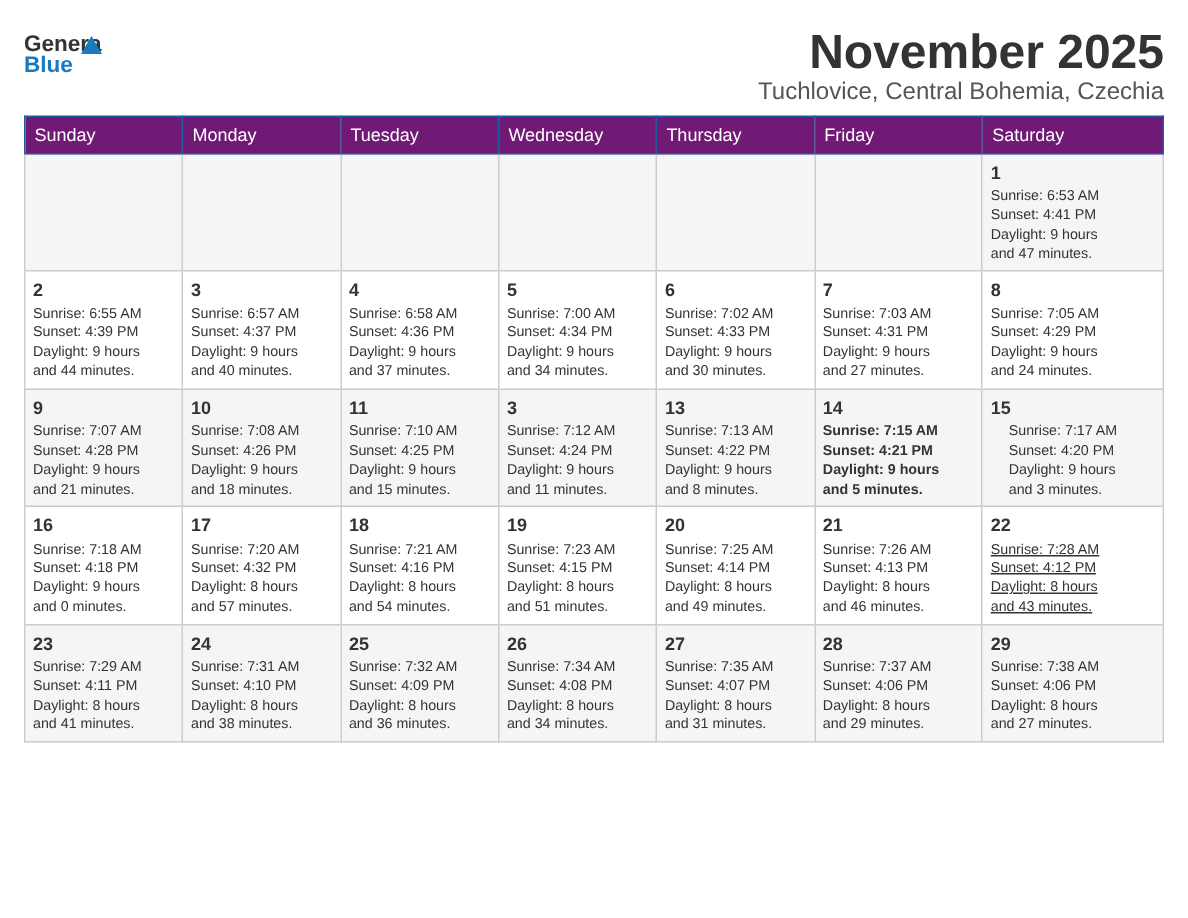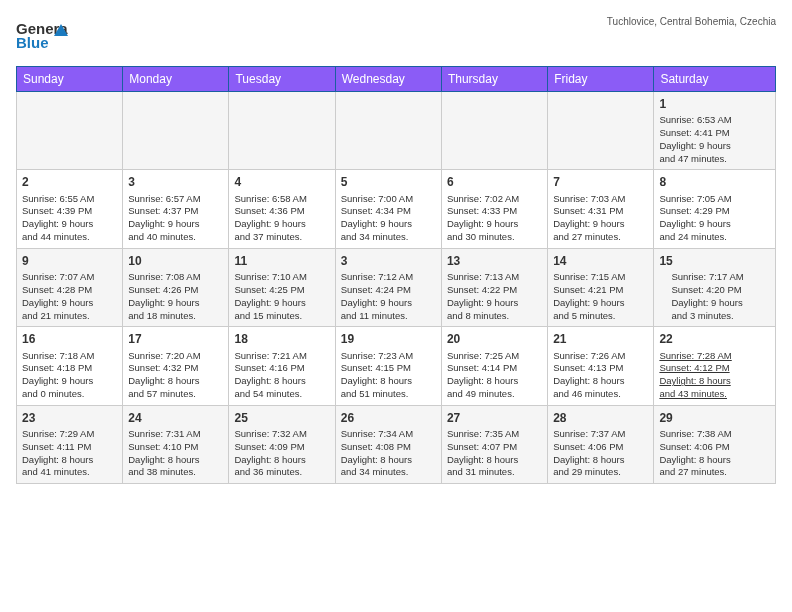--- a/index.html
+++ b/index.html
@@ -22,30 +22,30 @@
     }
     .title-area {
       text-align: right;
     }
     .month-title {
       font-size: 32px;
       font-weight: bold;
       color: #333;
     }
     .location {
-      font-size: 10px;
+      font-size: 16px;
       color: #555;
     }
     table {
       width: 100%;
       border-collapse: collapse;
       font-size: 10px;
     }
     thead tr th {
-      background: #8b5cf6;
+      background: #701a75;
       color: #fff;
       padding: 5px 6px;
       text-align: left;
       font-size: 12px;
       font-weight: normal;
       border: 1px solid #1a5fa0;
     }
     tbody tr td {
       border: 1px solid #ccc;
       vertical-align: top;
@@ -79,20 +79,21 @@
 
 <div class="header">
   <div class="logo-area">
     <svg width="52" height="44" viewBox="0 0 52 44">
       <text x="0" y="18" font-size="15" font-weight="bold" fill="#333" font-family="Arial">General</text>
       <text x="0" y="32" font-size="15" font-weight="bold" fill="#1a7abf" font-family="Arial">Blue</text>
       <polygon points="38,20 52,20 45,8" fill="#1a7abf"></polygon>
     </svg>
   </div>
   <div class="title-area">
+    <div class="month-title">November 2025</div>
     <div class="location">Tuchlovice, Central Bohemia, Czechia</div>
   </div>
 </div>
 
 <table>
   <thead>
     <tr id="weekday-header">
         <th>Sunday</th>
         <th>Monday</th>
         <th>Tuesday</th>
@@ -200,21 +201,21 @@
         </td>
         <td>
           <span class="day-num">13</span>
           <div class="day-info" style="white-space: pre-line;">Sunrise: 7:13 AM
 Sunset: 4:22 PM
 Daylight: 9 hours
 and 8 minutes.</div>
         </td>
         <td>
           <span class="day-num">14</span>
-          <div class="day-info" style="white-space: pre-line;">Sunrise: 7:15 AM
+          <div class="day-info" style="white-space: pre-line; font-weight: bold;">Sunrise: 7:15 AM
 Sunset: 4:21 PM
 Daylight: 9 hours
 and 5 minutes.</div>
         </td>
         <td>
           <span class="day-num">15</span>
           <div class="day-info" style="white-space: pre-line; margin-left: 12px;">Sunrise: 7:17 AM
 Sunset: 4:20 PM
 Daylight: 9 hours
 and 3 minutes.</div>

